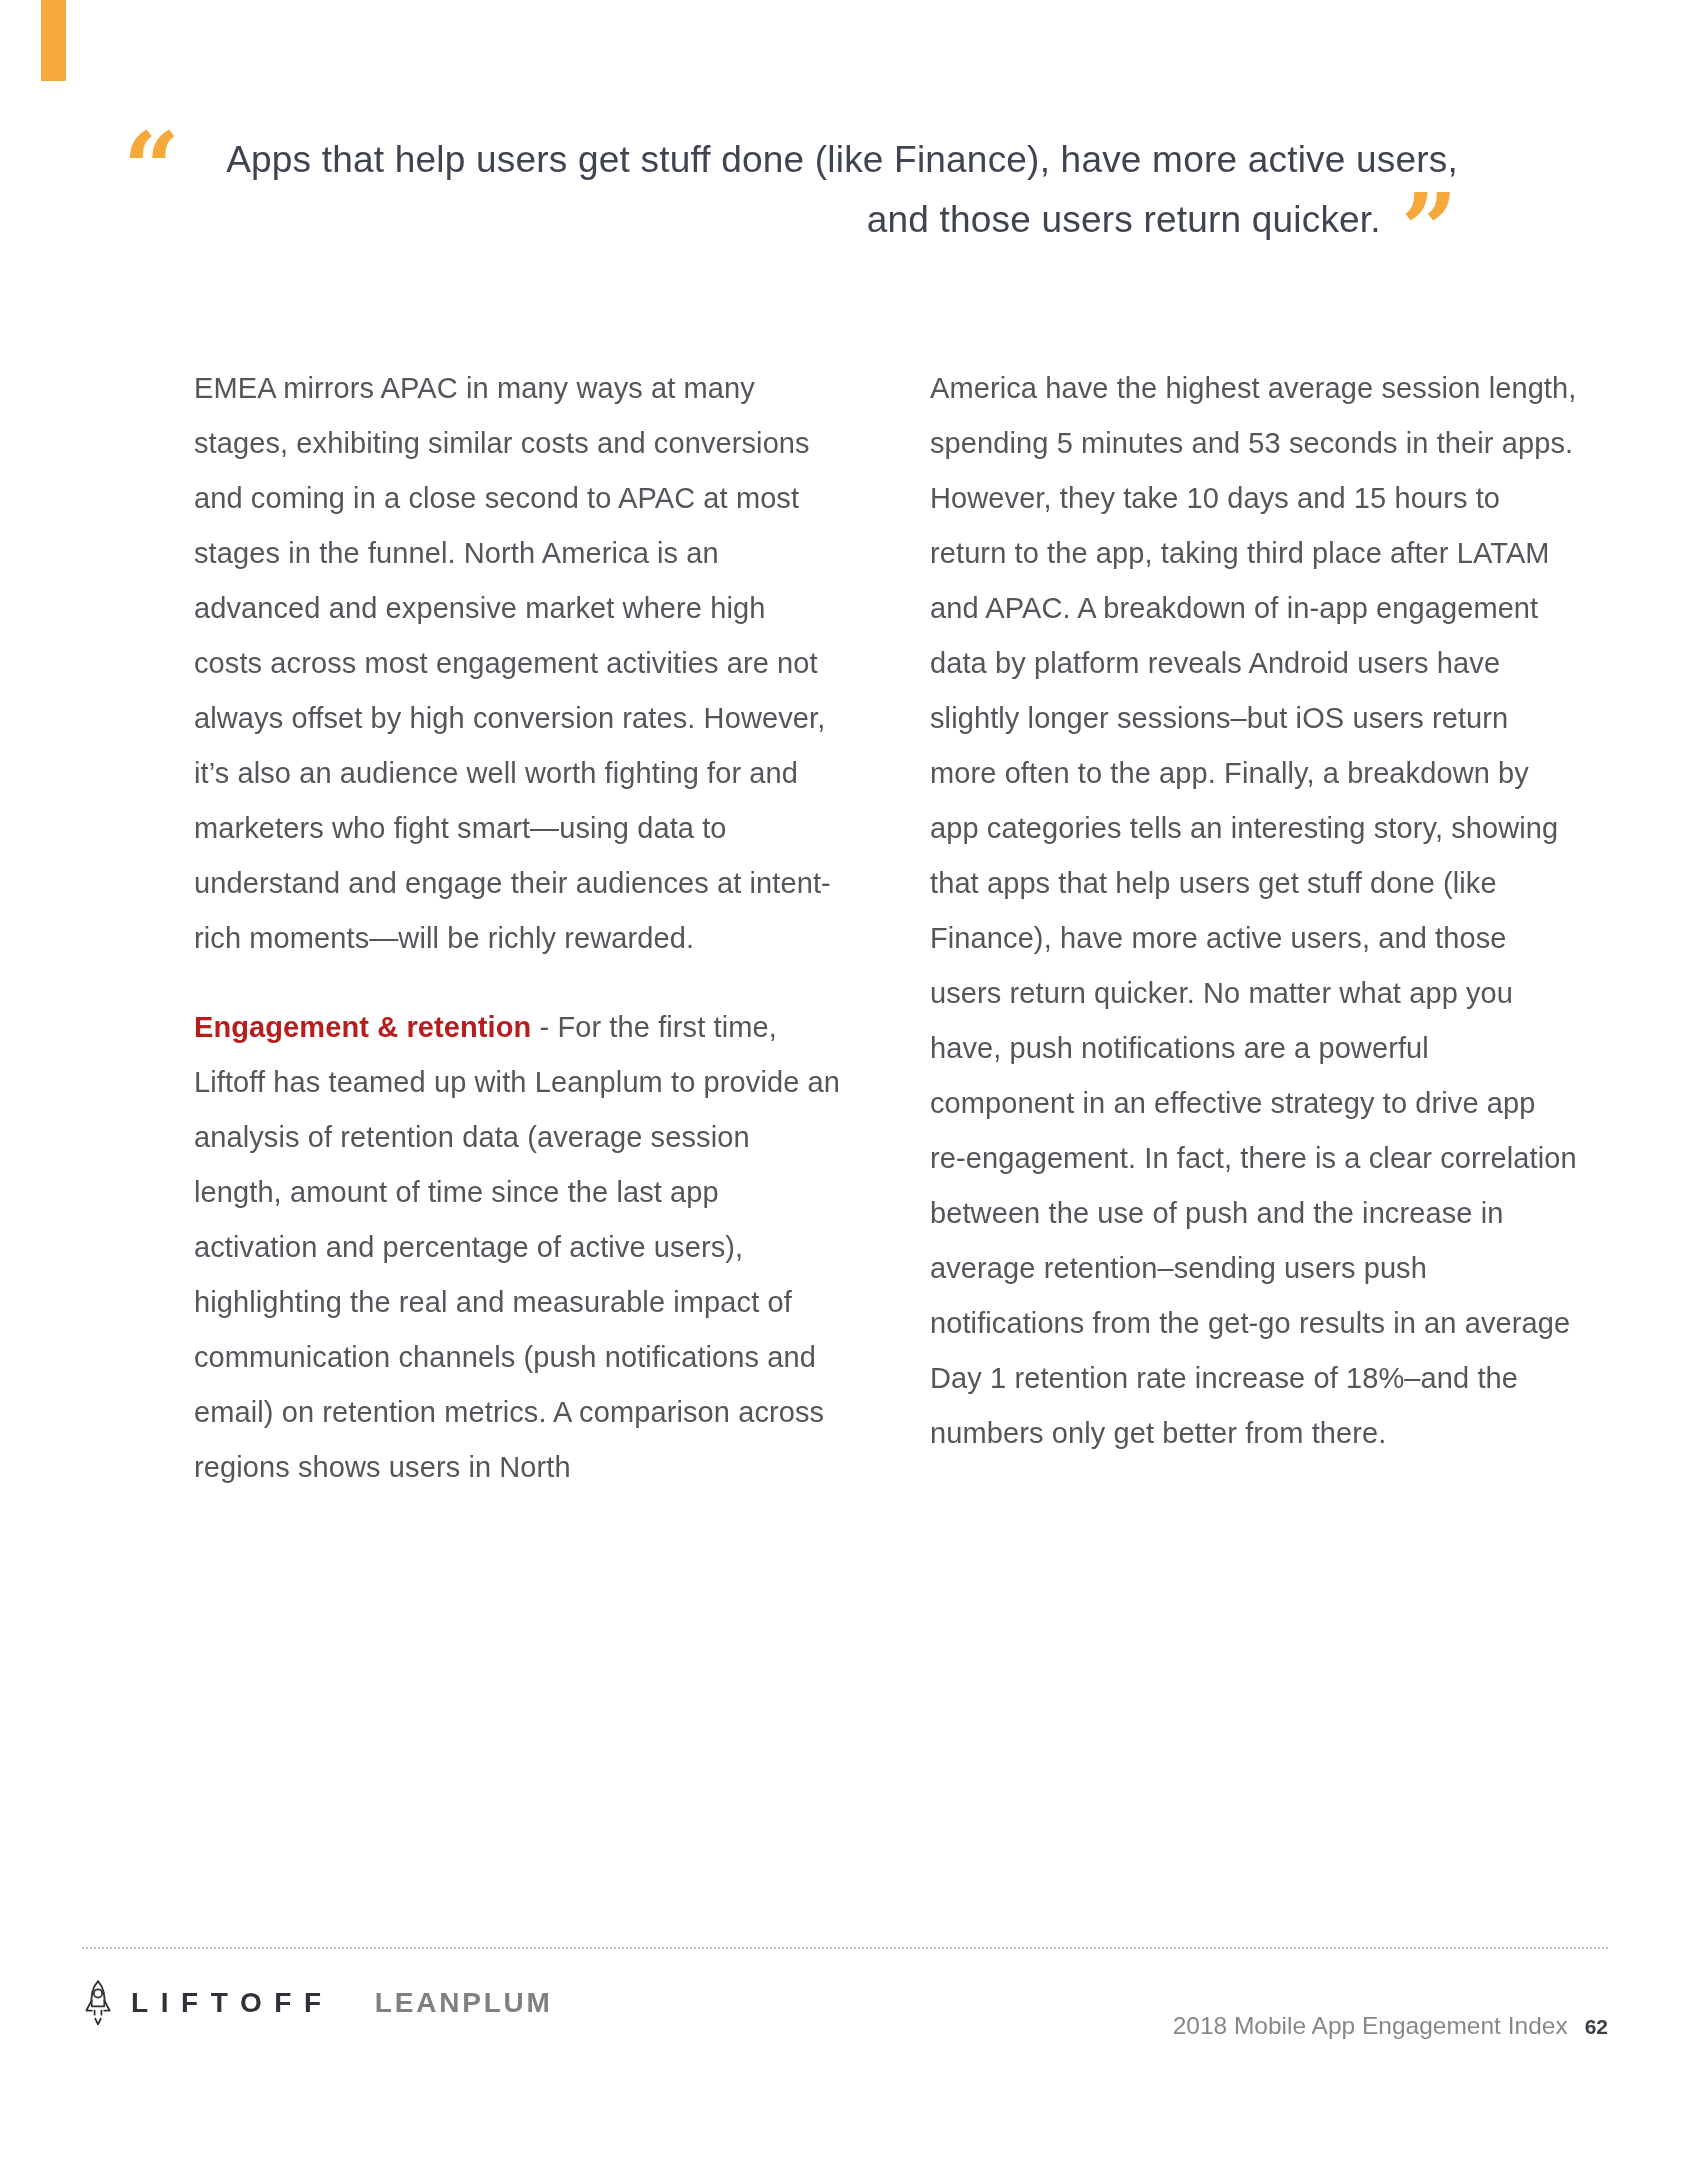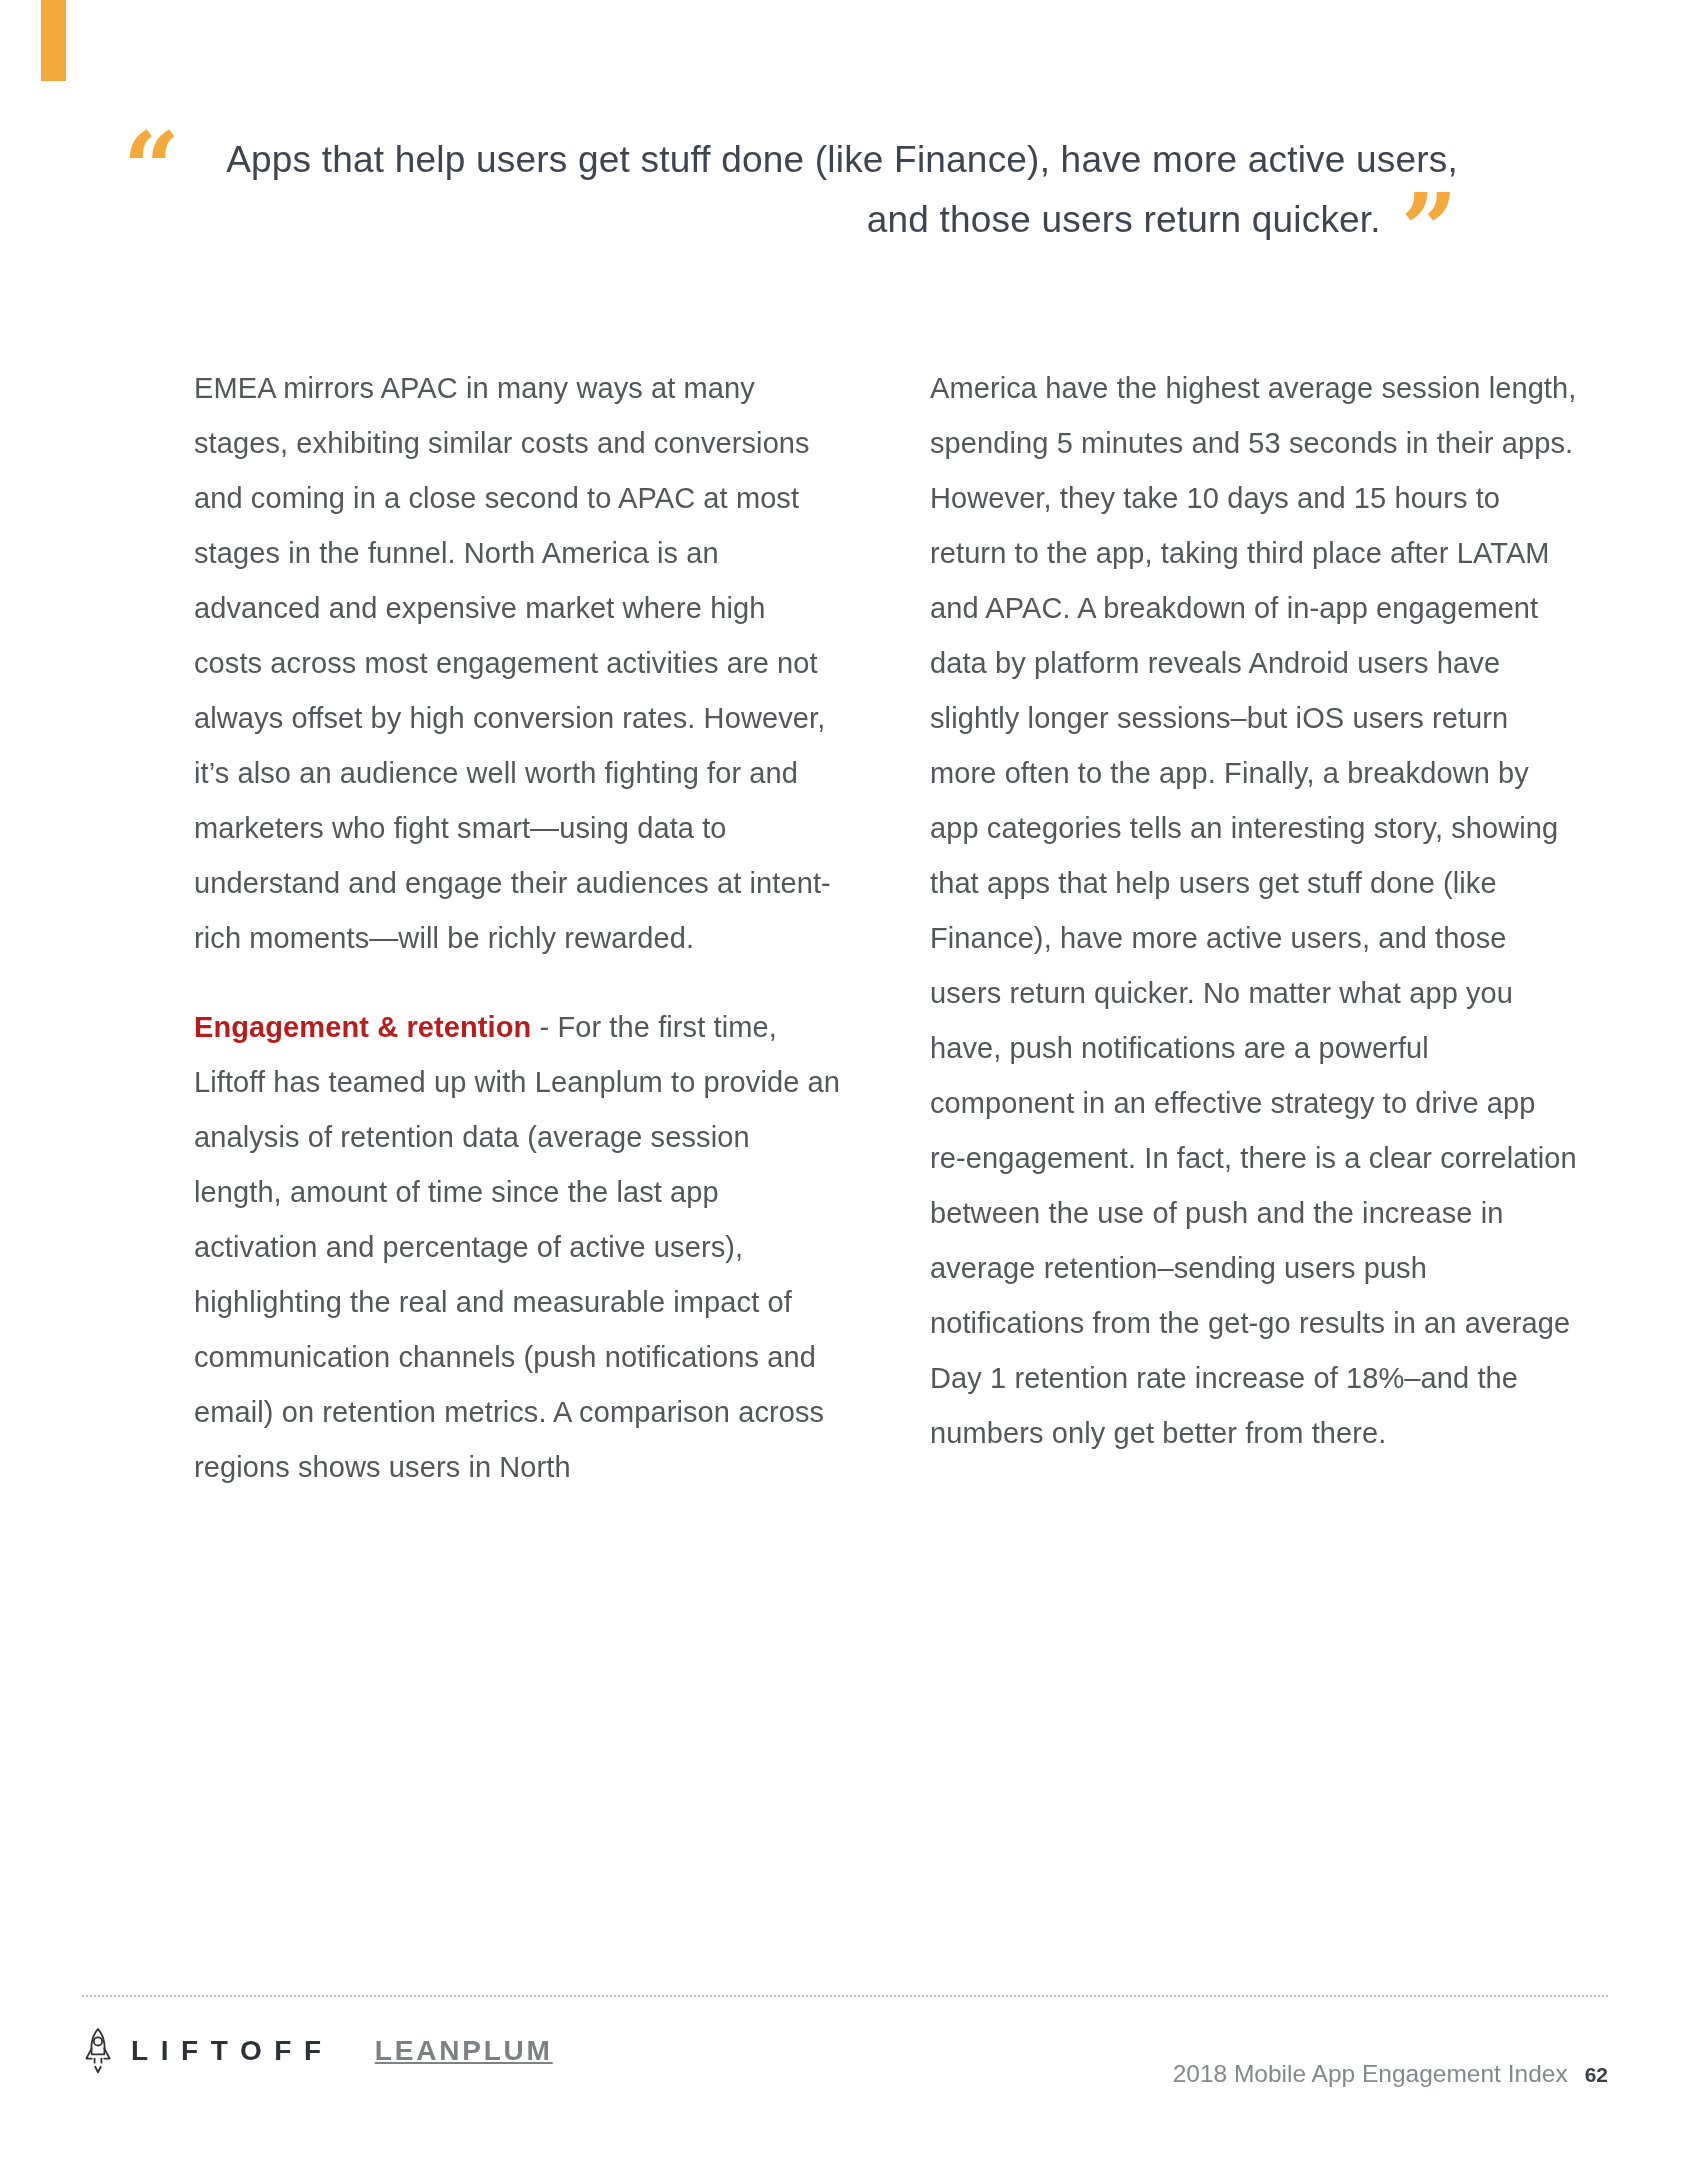--- a/index.html
+++ b/index.html
@@ -75,21 +75,21 @@
     letter-spacing: 0.1px;
   }
   .col { width: 647px; flex: none; margin-left: 26px; }
   .col p { margin-bottom: 34px; }
   .col p:last-child { margin-bottom: 0; }
   .col strong { font-weight: bold; color: #b91c1c; }
   
   .footer {
     position: absolute;
     left: 82px;
-    top: 1995px;
+    top: 1947px;
     width: 1526px;
     border-top: 2px dotted #c0c3c5;
   }
   .footer-row {
     display: flex;
     align-items: center;
     justify-content: space-between;
     padding-top: 16px;
   }
   .logos { display: flex; align-items: center; }
@@ -103,21 +103,20 @@
     margin-left: 17px;
     white-space: nowrap;
   }
   .leanplum-word {
     font-size: 28px;
     font-weight: bold;
     letter-spacing: 0.10em;
     color: #7E8184;
     margin-left: 41px;
     white-space: nowrap;
-    text-decoration: underline;
   }
   .page-info {
     display: flex;
     align-items: baseline;
     gap: 17px;
     font-size: 24.5px;
     color: #85888B;
     margin-top: 47px;
   }
   .page-num {

